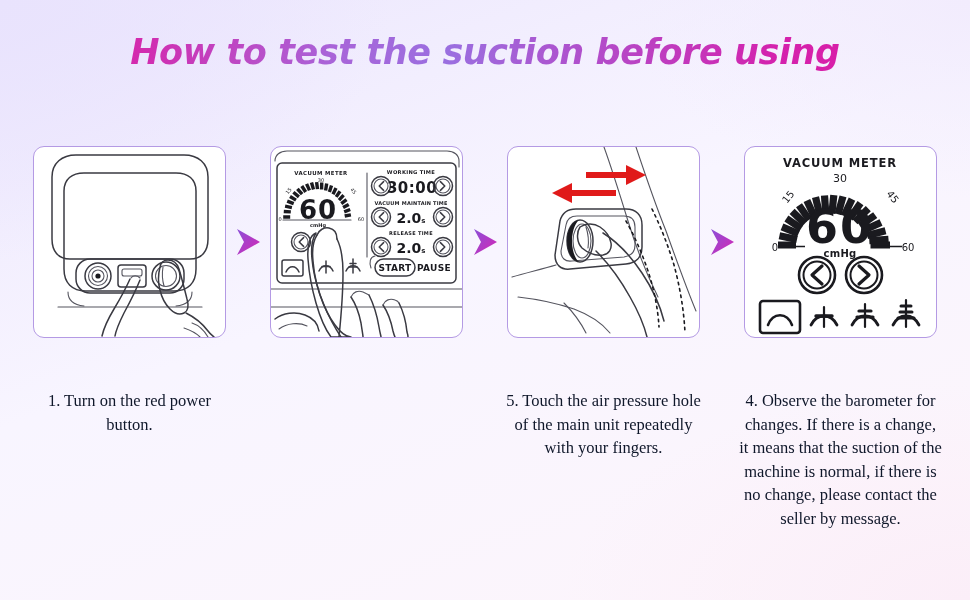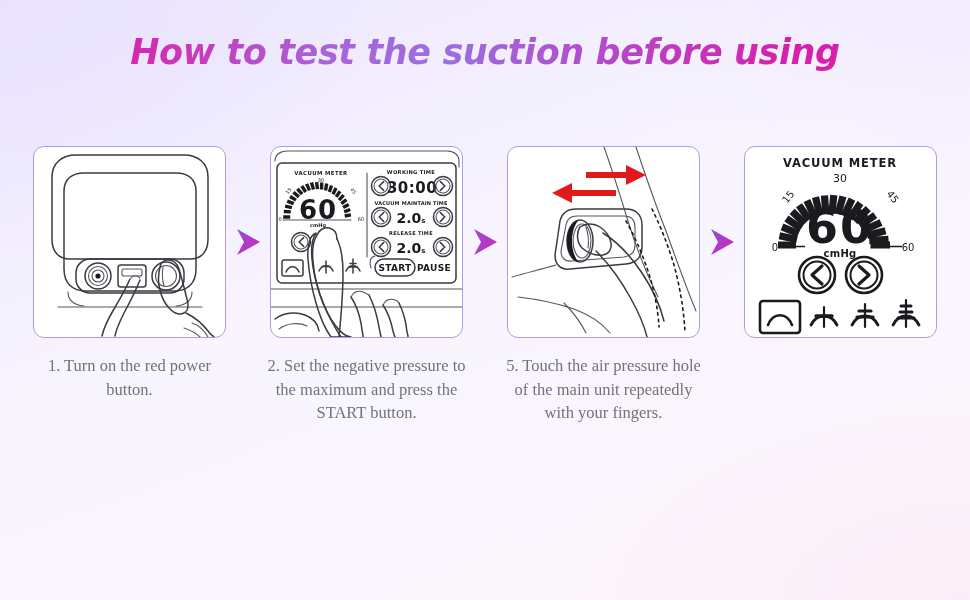--- a/index.html
+++ b/index.html
@@ -60,41 +60,42 @@
     display: flex;
     align-items: flex-start;
     justify-content: center;
   }
 
   .step {
     width: 195px;
     display: flex;
     flex-direction: column;
     align-items: center;
+    gap: 44px;
   }
 
   .panel {
     width: 193px;
     height: 192px;
     box-sizing: border-box;
     border: 1.6px solid #b49ae4;
     border-radius: 11px;
     background: #ffffff;
     overflow: hidden;
     position: relative;
   }
 
   .caption {
-    margin-top: 16px;
+    margin-top: 7px;
     width: 204px;
     text-align: center;
     font-family: "Liberation Serif", serif;
     font-size: 16.5px;
     line-height: 23.5px;
-    color: #737373;
+    color: #0f172a;
   }
 
   .arrow-gap {
     width: 42px;
     height: 192px;
     display: flex;
     align-items: center;
     justify-content: center;
   }
 
@@ -300,21 +301,20 @@
           <path class="ink-thin" d="M80 150 C82 145 87 143 92 145 C96 147 98 148 98 148"></path>
 
           <path class="ink" d="M112 158 C116 164 120 174 122 184 C123 188 124 190 124 190"></path>
           <path class="ink" d="M128 156 C132 164 135 175 136 185 C137 188 137 190 137 190"></path>
           <path class="ink-thin" d="M112 158 C114 153 119 151 124 153 C127 154 128 156 128 156"></path>
 
           <path class="ink" d="M4 172 C12 166 24 164 34 168 C42 171 47 177 48 184"></path>
           <path class="ink-thin" d="M8 182 C16 176 28 175 36 179"></path>
         </svg>
       </div>
-      <div class="caption">2. Set the negative pressure to the maximum and press the START button.</div>
     </div>
 
     <div class="arrow-gap">
       <svg class="chevron" width="26" height="28" viewBox="0 0 26 28">
         <defs>
           <linearGradient id="ag2" x1="0" y1="0" x2="1" y2="1">
             <stop offset="0%" stop-color="#8a4fd8"></stop>
             <stop offset="100%" stop-color="#d726b4"></stop>
           </linearGradient>
         </defs>
@@ -442,16 +442,17 @@
           </g>
           <g>
             <path d="M148 178 C154 166 168 166 174 178" fill="none" stroke="#1a1a1f" stroke-width="2.8" stroke-linecap="round"></path>
             <line x1="153" y1="171" x2="169" y2="171" stroke="#1a1a1f" stroke-width="3" stroke-linecap="round"></line>
             <line x1="155" y1="165" x2="167" y2="165" stroke="#1a1a1f" stroke-width="3" stroke-linecap="round"></line>
             <line x1="156" y1="159" x2="166" y2="159" stroke="#1a1a1f" stroke-width="3" stroke-linecap="round"></line>
             <line x1="161" y1="153" x2="161" y2="180" stroke="#1a1a1f" stroke-width="2.2" stroke-linecap="round"></line>
           </g>
         </svg>
       </div>
+      <div class="caption">4. Observe the barometer for changes. If there is a change, it means that the suction of the machine is normal, if there is no change, please contact the seller by message.</div>
     </div>
 
   </div>
 </div>
 
 </body></html>

